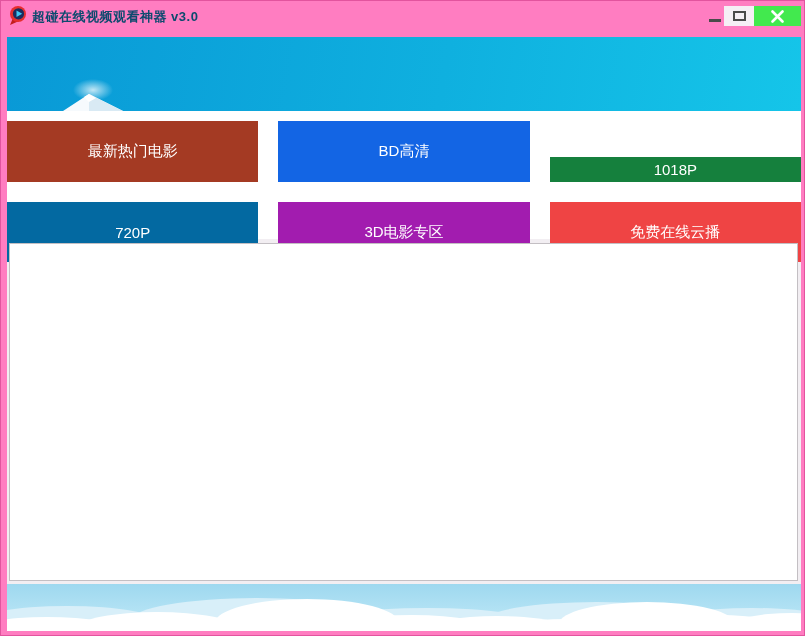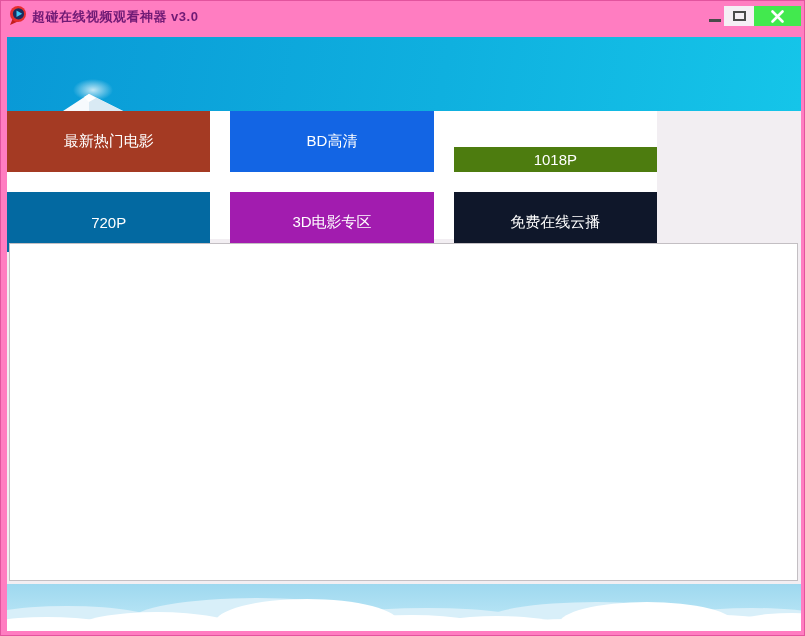--- a/index.html
+++ b/index.html
@@ -9,21 +9,21 @@
   .window{
     position:relative; width:805px; height:636px;
     background:#FF7DC1; border:1px solid #E2549E; overflow:hidden;
   }
 
   
   .titlebar{ position:absolute; left:0; top:0; width:805px; height:36px; }
   .app-icon{ position:absolute; left:8px; top:4px; width:18px; height:21px; }
   .window-title{
     position:absolute; left:31px; top:7px;
-    font-size:13px; font-weight:bold; color:#701a75; letter-spacing:.5px;
+    font-size:13px; font-weight:bold; color:#0c4a6e; letter-spacing:.5px;
     white-space:nowrap;
   }
   .winbtn{ position:absolute; top:5px; height:20px; display:flex; align-items:center; justify-content:center; cursor:default; }
   .btn-min{ left:705px; width:17px; }
   .min-dash{ width:12px; height:3px; background:#4A4A4A; margin-top:8px; }
   .btn-max{ left:723px; width:30px; background:#F5EFF5; }
   .max-square{ width:13px; height:10px; border:2px solid #4A4A4A; background:transparent; }
   .btn-close{ left:753px; width:47px; background:#42E94E; }
 
   
@@ -36,22 +36,22 @@
     overflow:hidden;
   }
   .mountain{ position:absolute; left:56px; bottom:0; }
   .peak-glow{
     position:absolute; left:66px; bottom:10px; width:40px; height:22px;
     background:radial-gradient(closest-side, rgba(255,255,255,.75), rgba(255,255,255,0));
   }
 
   
   .nav-grid{
-    position:absolute; left:6px; top:110px; width:650px; height:128px;
-    background:#FFFFFF; padding-top:0;
+    position:absolute; left:6px; top:110px; width:794px; height:128px;
+    background:#FFFFFF; padding-top:10px;
     display:grid; grid-template-columns:repeat(3,1fr);
     grid-template-rows:61px 60px; column-gap:3px; row-gap:5px;gap:20px;
   }
   .nav-btn{
     display:flex; align-items:center; justify-content:center;
     color:#FFFFFF; font-size:15px; cursor:pointer; user-select:none;
   }
 
   
   .content-area{
@@ -96,24 +96,24 @@
     <svg class="mountain" width="60" height="17" viewBox="0 0 60 17">
       <polygon points="0,17 26,0 60,17" fill="#F6FAFD"></polygon>
       <polygon points="26,0 60,17 26,17" fill="#D9EAF4"></polygon>
       <polygon points="26,0 33,4 26,8 21,3" fill="#FFFFFF"></polygon>
     </svg>
   </div>
 
   <div class="nav-grid">
     <div class="nav-btn" style="background-color: rgb(164, 58, 35);">最新热门电影</div>
     <div class="nav-btn" style="background-color: rgb(19, 101, 228);">BD高清</div>
-    <div class="nav-btn" style="background-color: #4d7c0f; margin-top: 36px;">1018P</div>
+    <div class="nav-btn" style="background-color: #15803d; margin-top: 36px;">1018P</div>
     <div class="nav-btn" style="background-color: #0369a1;">720P</div>
     <div class="nav-btn" style="background-color: #a21caf;">3D电影专区</div>
-    <div class="nav-btn" style="background-color: #0f172a;">免费在线云播</div>
+    <div class="nav-btn" style="background-color: #ef4444;">免费在线云播</div>
   </div>
 
   <div class="content-area"></div>
 
   <svg class="clouds" width="794" height="47" viewBox="0 0 794 47" preserveAspectRatio="none">
     <defs>
       <linearGradient id="sky" x1="0" y1="0" x2="0" y2="1">
         <stop offset="0" stop-color="#9ED8EF"></stop>
         <stop offset="1" stop-color="#C2EAF8"></stop>
       </linearGradient>

